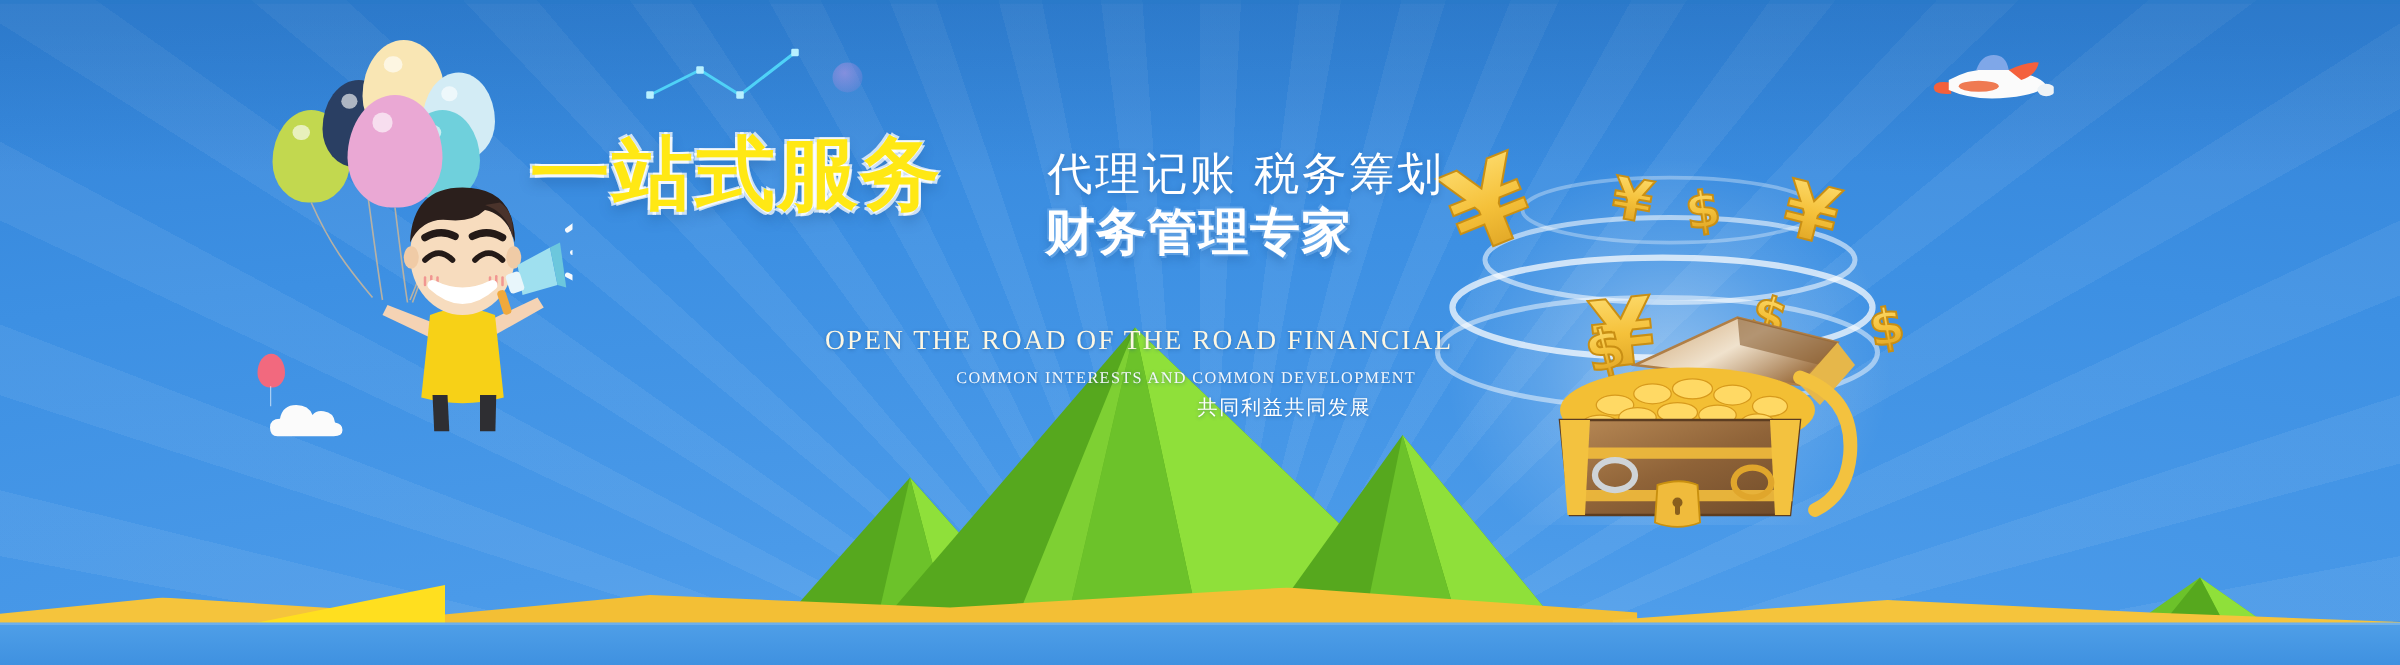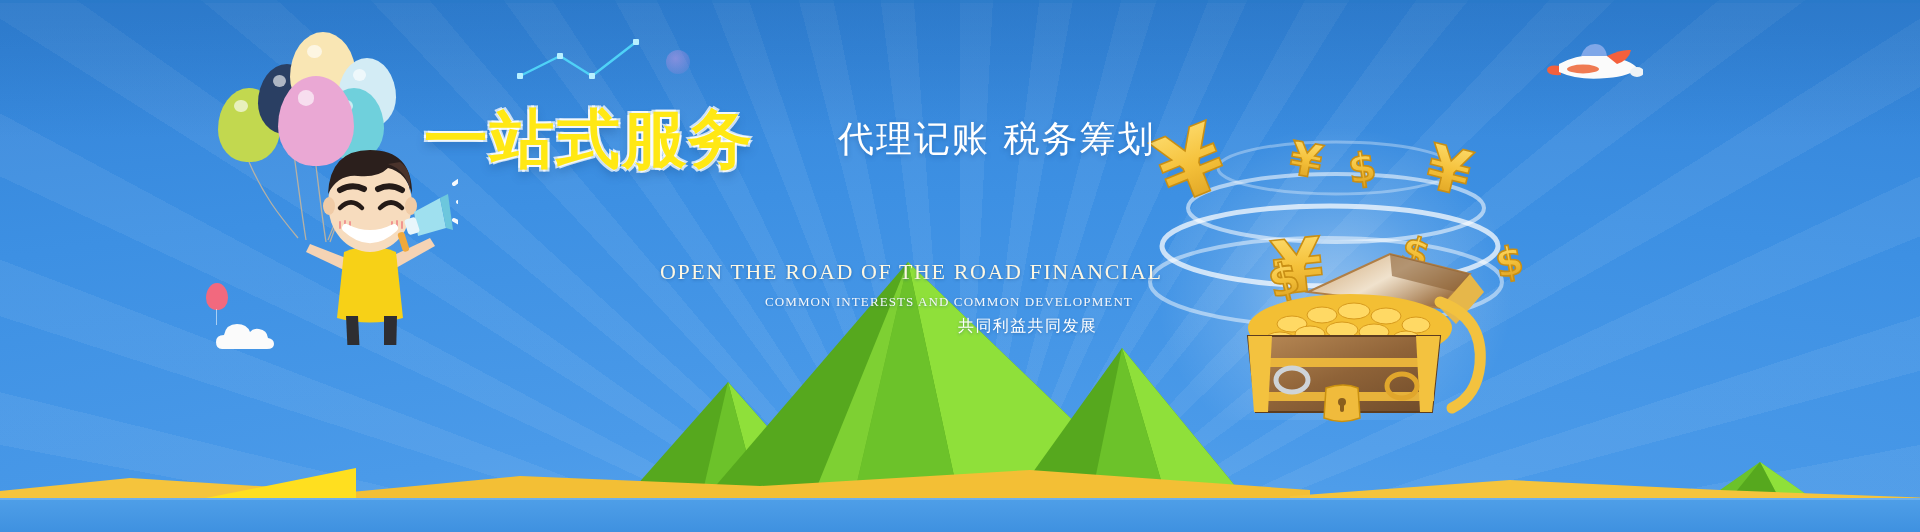--- a/index.html
+++ b/index.html
@@ -410,18 +410,19 @@
         <ellipse cx="262" cy="290" rx="15" ry="12" fill="none" stroke="#e0a62c" stroke-width="5"></ellipse>
       </g>
 
       <path d="M300,206 q44,16 40,62 q-3,32 -28,44" fill="none" stroke="#f3c23f" stroke-width="11" stroke-linecap="round"></path>
     </svg>
   </div>
 
   <div class="copy">
     <div class="headline">一站式服务</div>
     <div class="sub-line1">代理记账 税务筹划</div>
+    <div class="sub-line2">财务管理专家</div>
     <div class="tag-en1">OPEN THE ROAD OF THE ROAD FINANCIAL</div>
     <div class="tag-en2">COMMON INTERESTS AND COMMON DEVELOPMENT</div>
     <div class="tag-cn">共同利益共同发展</div>
   </div>
 
 </div>
 
 </body></html>

